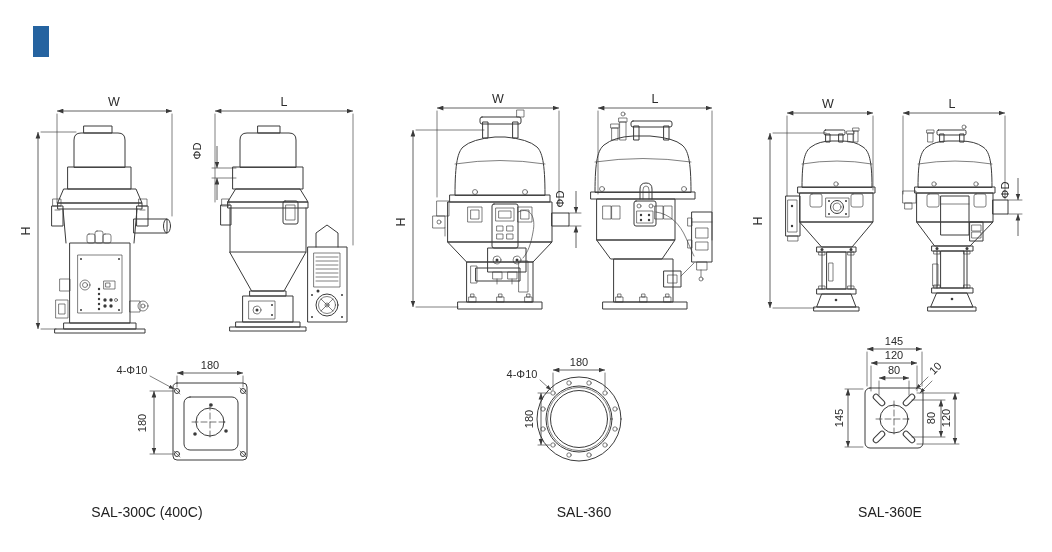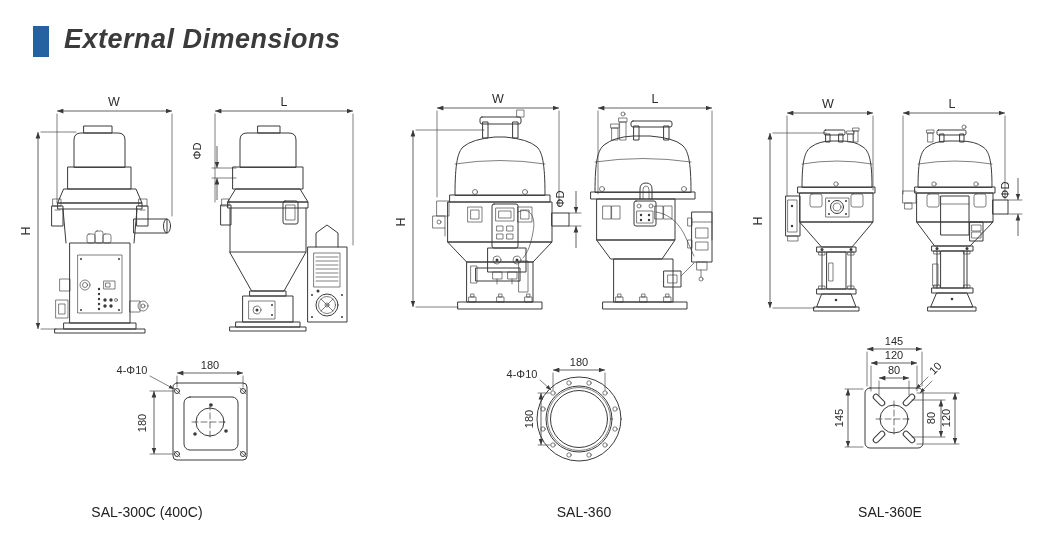--- a/index.html
+++ b/index.html
@@ -19,21 +19,20 @@
   .tnum{font-size:11px;}
   .tphi{font-size:11px;}
   .tmodel{font-size:14px;fill:#222;}
   .mid{text-anchor:middle;}
 </style>
 </head>
 <body>
 
 <div id="page">
   <div id="accent" style="background: rgb(37, 99, 160);"></div>
-  <h1 id="title">External Dimensions</h1>
 
   <svg width="1052" height="552" viewBox="0 0 1052 552">
     <defs>
       <marker id="ae" markerWidth="10" markerHeight="8" refX="8" refY="3" orient="auto">
         <path d="M0,0 L8,3 L0,6 Z" fill="#3a3a3a"></path>
       </marker>
       <marker id="as" markerWidth="10" markerHeight="8" refX="0" refY="3" orient="auto">
         <path d="M8,0 L0,3 L8,6 Z" fill="#3a3a3a"></path>
       </marker>
     </defs>

